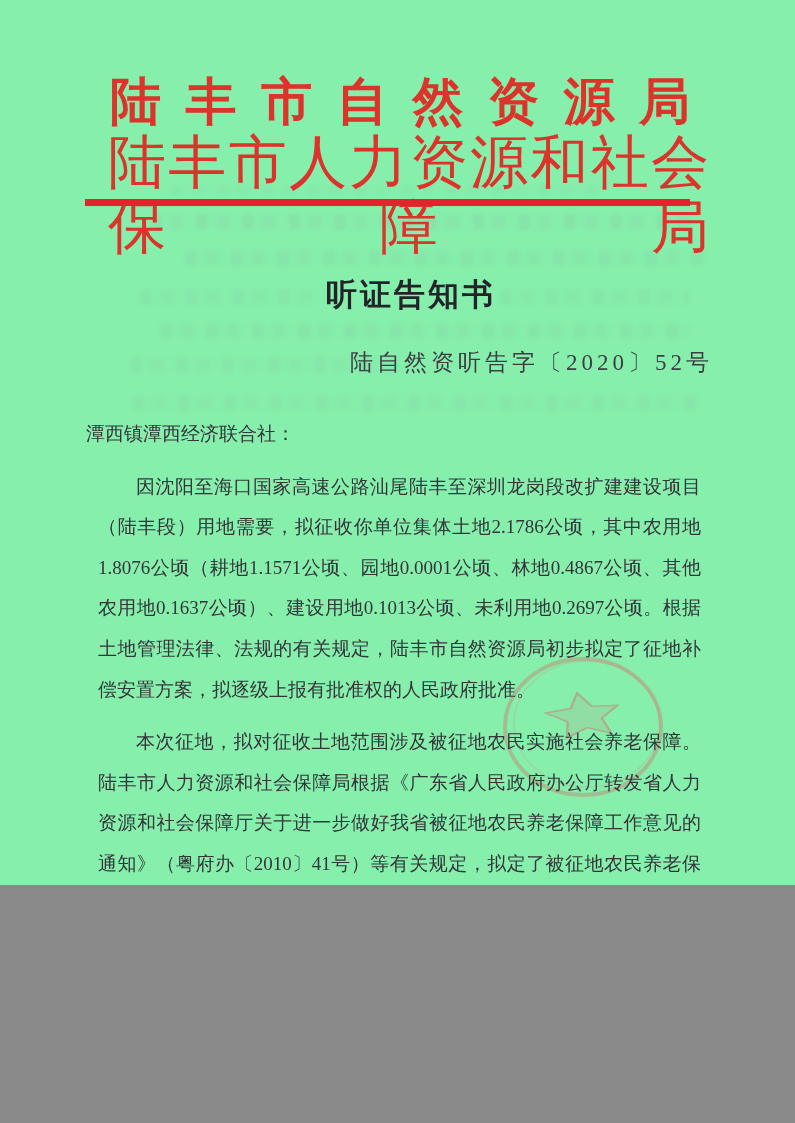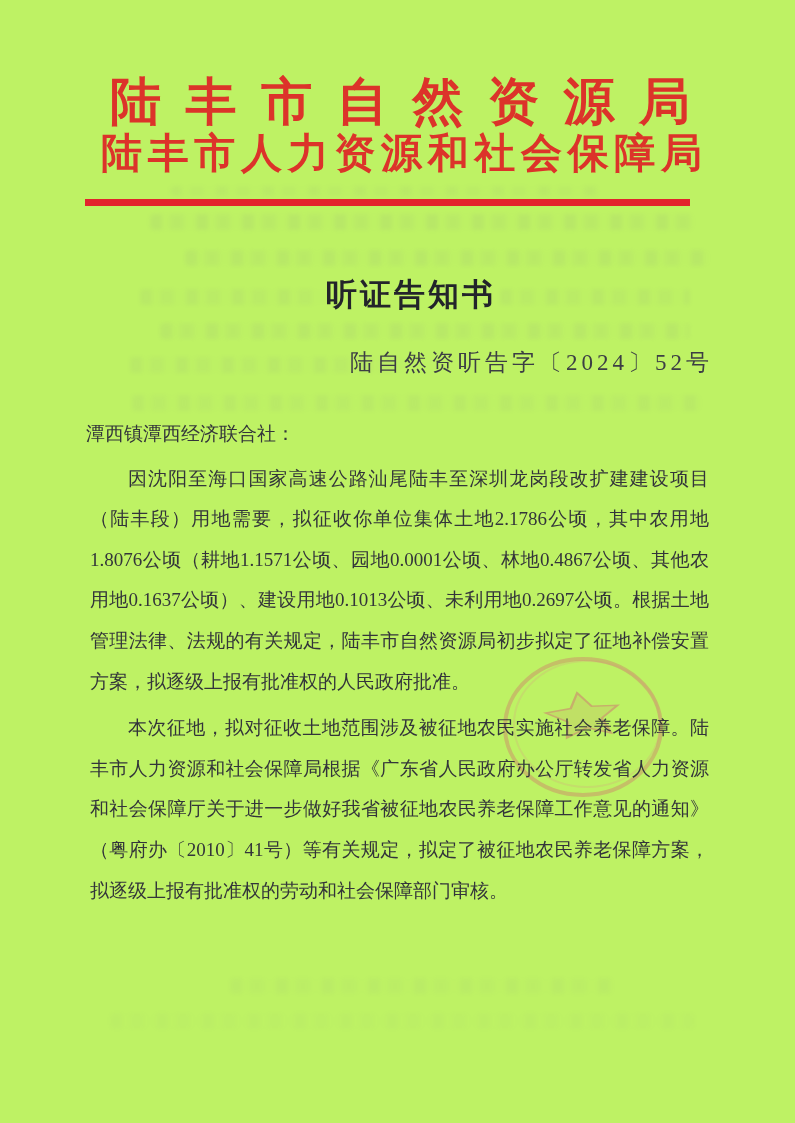--- a/index.html
+++ b/index.html
@@ -1,35 +1,35 @@
 <!DOCTYPE html>
 <html><head>
 <meta charset="utf-8">
 <style>
   html,body { margin:0; padding:0; background:#8a8a8a; }
   .page {
     position:relative;
-    width:795px; height:1123px;
+    width:795px; height:885px;
     margin:0 auto;
-    background:#bef264;
+    background:#86efac;
     font-family:"Liberation Serif", serif;
     overflow:hidden;
   }
 
   
   .agency-line1 {
     position:absolute; left:110px; top:74px; width:580px;
     font-size:51px; font-weight:bold; line-height:1.12;
     color:#dc332a;
     text-align:justify; text-align-last:justify;
     white-space:normal;
   }
   .agency-line2 {
-    position:absolute; left:101px; top:131px; width:601px;
-    font-size:41px; font-weight:bold; line-height:1.12;
+    position:absolute; left:108px; top:131px; width:601px;
+    font-size:58px; font-weight:normal; line-height:1.12;
     color:#dc332a;
     text-align:justify; text-align-last:justify;
   }
   .red-rule {
     position:absolute; left:85px; top:199px; width:605px; height:7px;
     background:#e2242c;
   }
 
   
   .doc-title {
@@ -46,21 +46,21 @@
   }
 
   
   .body-block {
     position:absolute; left:86px; top:414px; width:627px;
     font-size:19px; line-height:40.6px;
     color:#33353a;
     text-align:justify; text-justify:inter-character;
   }
   .recipient { margin:0; }
-  .para { margin:4px; text-indent:2em; }
+  .para { margin:12px; text-indent:2em; }
   .para + .para { margin-top:6px; }
 
   
   .bleed {
     position:absolute; height:16px; border-radius:4px;
     filter:blur(2px);
     background:repeating-linear-gradient(90deg,
       rgba(125,130,140,0.35) 0 12px, rgba(125,130,140,0.05) 12px 20px,
       rgba(125,130,140,0.26) 20px 34px, rgba(125,130,140,0.04) 34px 46px);
   }
@@ -100,21 +100,21 @@
     <ellipse cx="100" cy="85" rx="78" ry="68" fill="none" stroke="#d0736b" stroke-width="4" opacity="0.40"></ellipse>
     <ellipse cx="104" cy="82" rx="73" ry="63" fill="none" stroke="#dc8d86" stroke-width="2" opacity="0.20"></ellipse>
     <path d="M100,56 L110.6,79.5 L136.3,82.5 L117.3,100.1 L122.4,125.4 L100,112.6 L77.6,125.4 L82.7,100.1 L63.7,82.5 L89.4,79.5 Z" transform="translate(0,16) scale(1,0.62) rotate(-10 100 90)" fill="rgba(208,115,107,0.25)" stroke="#cf7a72" stroke-width="2.5" opacity="0.55"></path>
   </svg>
 
   <div class="agency-line1">陆丰市自然资源局</div>
   <div class="agency-line2">陆丰市人力资源和社会保障局</div>
   <div class="red-rule"></div>
 
   <div class="doc-title">听证告知书</div>
-  <div class="doc-number">陆自然资听告字〔2024〕52号</div>
+  <div class="doc-number">陆自然资听告字〔2020〕52号</div>
 
   <div class="body-block">
     <p class="recipient">潭西镇潭西经济联合社：</p>
     <p class="para">因沈阳至海口国家高速公路汕尾陆丰至深圳龙岗段改扩建建设项目（陆丰段）用地需要，拟征收你单位集体土地2.1786公顷，其中农用地1.8076公顷（耕地1.1571公顷、园地0.0001公顷、林地0.4867公顷、其他农用地0.1637公顷）、建设用地0.1013公顷、未利用地0.2697公顷。根据土地管理法律、法规的有关规定，陆丰市自然资源局初步拟定了征地补偿安置方案，拟逐级上报有批准权的人民政府批准。</p>
     <p class="para">本次征地，拟对征收土地范围涉及被征地农民实施社会养老保障。陆丰市人力资源和社会保障局根据《广东省人民政府办公厅转发省人力资源和社会保障厅关于进一步做好我省被征地农民养老保障工作意见的通知》（粤府办〔2010〕41号）等有关规定，拟定了被征地农民养老保障方案，拟逐级上报有批准权的劳动和社会保障部门审核。</p>
   </div>
 
 </div>
 
 </body></html>

